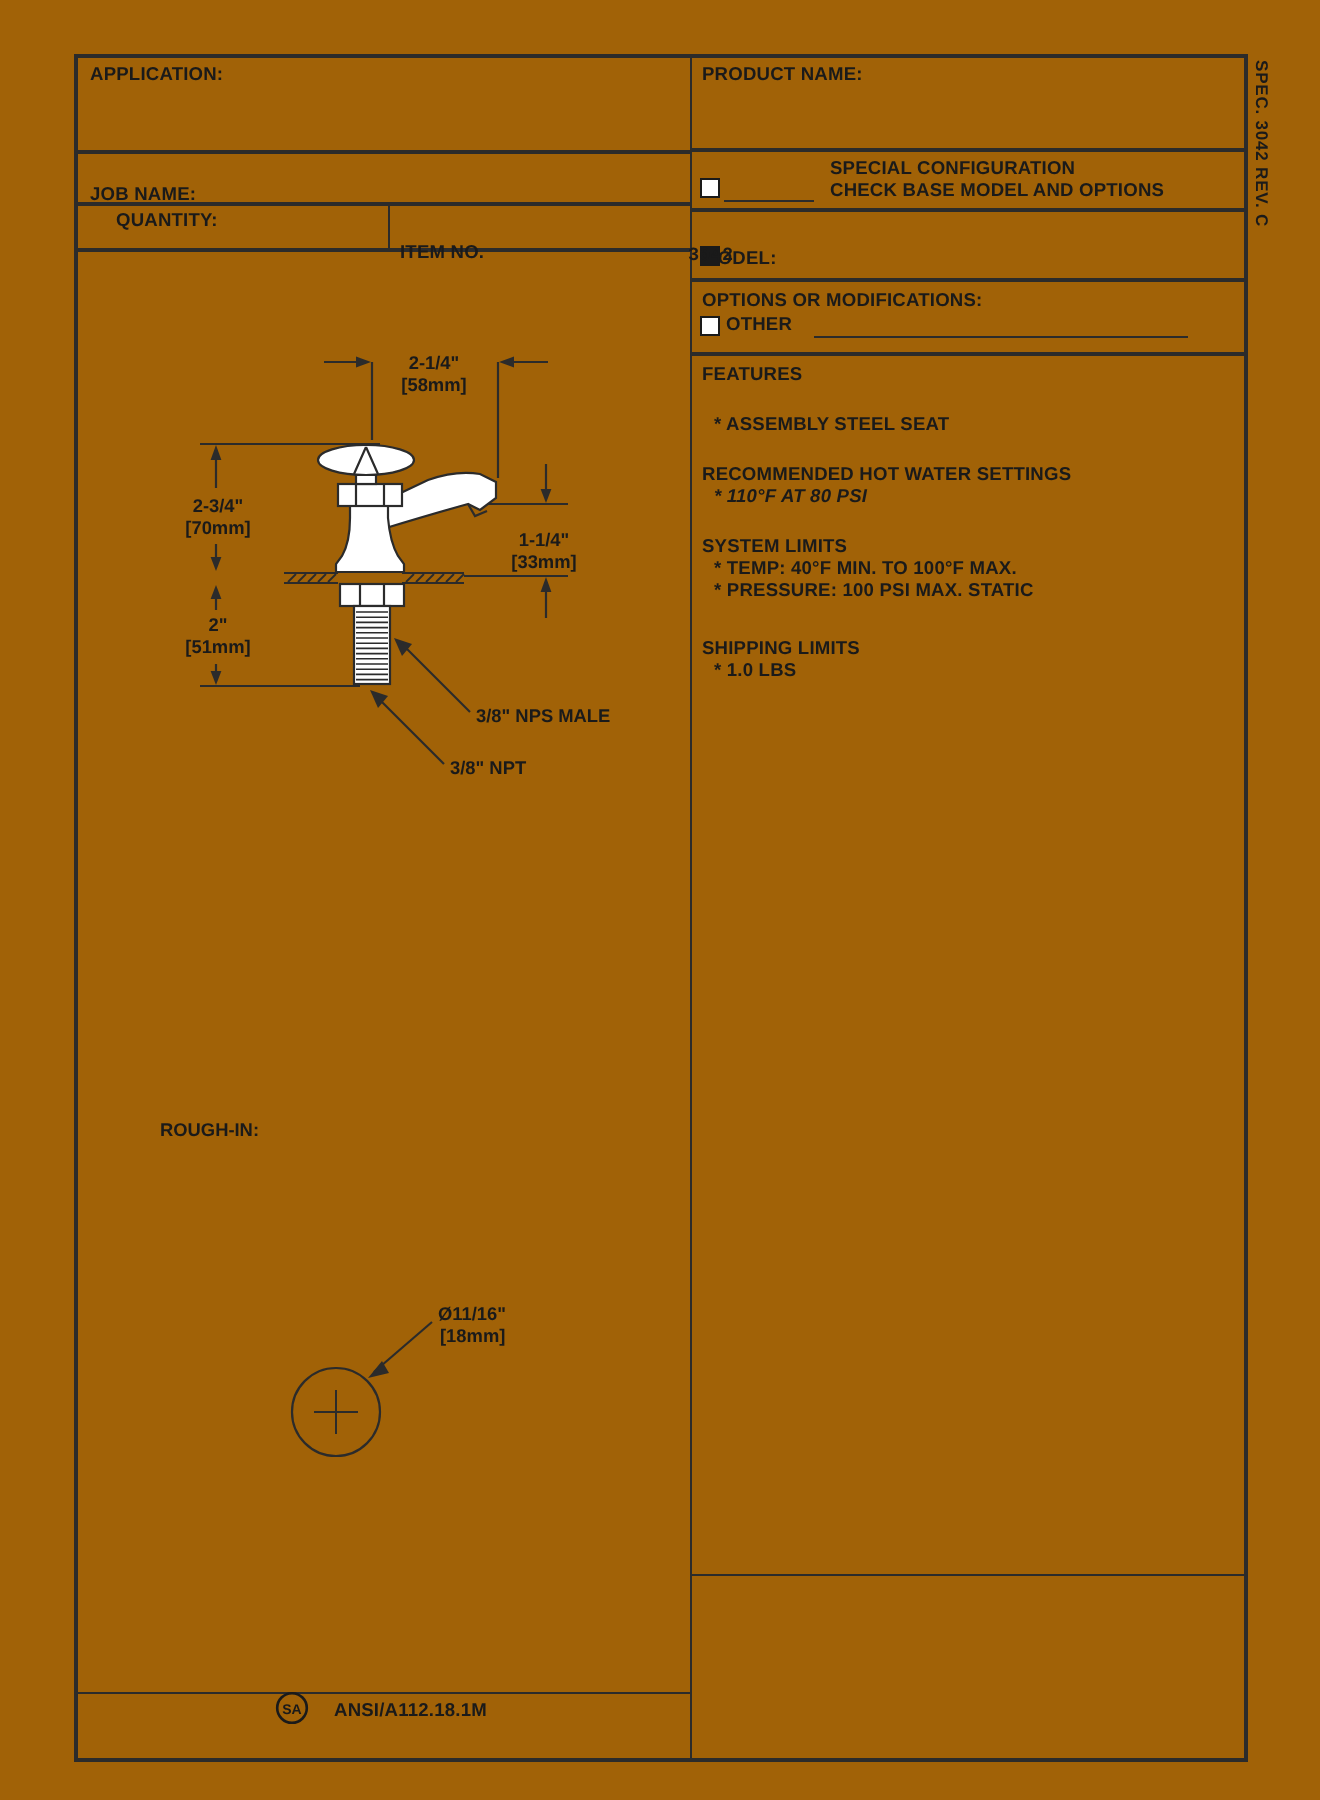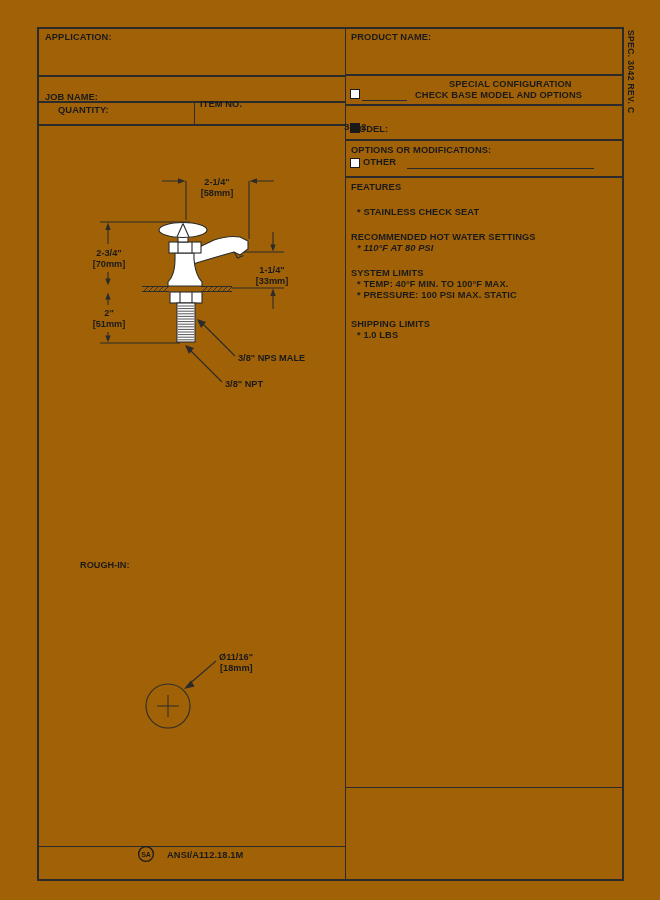--- a/index.html
+++ b/index.html
@@ -37,40 +37,40 @@
   <div class="hline" style="left:38px;top:845.5px;width:307px;"></div>
   <div class="hline" style="left:345px;top:74px;width:279px;"></div>
   <div class="hline" style="left:345px;top:104px;width:279px;"></div>
   <div class="hline" style="left:345px;top:139px;width:279px;"></div>
   <div class="hline" style="left:345px;top:176px;width:279px;"></div>
   <div class="hline" style="left:345px;top:786.5px;width:279px;"></div>
 
   <div class="lbl" style="left:45px;top:32px;">APPLICATION:</div>
   <div class="lbl" style="left:45px;top:80px;margin-top:12px;">JOB NAME:</div>
   <div class="lbl" style="left:45px;top:105px;margin-left:13px;">QUANTITY:</div>
-  <div class="lbl" style="left:200px;top:99px;text-align:right;">ITEM NO.</div>
+  <div class="lbl" style="left:200px;top:121px;text-align:right;">ITEM NO.</div>
 
   <div class="lbl" style="left:351px;top:32px;">PRODUCT NAME:</div>
 
   <div class="cb" style="left:350px;top:89px;"></div>
   <div class="blank" style="left:362px;top:91px;width:45px;height:9px;"></div>
-  <div class="lbl" style="left:415px;top:79px;margin-left:34px;">SPECIAL CONFIGURATION</div>
+  <div class="lbl" style="left:415px;top:79px;">SPECIAL CONFIGURATION</div>
   <div class="lbl" style="left:415px;top:90px;">CHECK BASE MODEL AND OPTIONS</div>
 
   <div class="lbl" style="left:351px;top:108px;margin-top:16px;">MODEL:</div>
   <div class="cb filled" style="left:350px;top:123px;"></div>
   <div class="lbl" style="left:344px;top:122px;font-family:Liberation Mono, monospace;">3042</div>
 
   <div class="lbl" style="left:351px;top:145px;">OPTIONS OR MODIFICATIONS:</div>
   <div class="cb" style="left:350px;top:158px;"></div>
   <div class="lbl" style="left:363px;top:157px;text-align:right;">OTHER</div>
   <div class="blank" style="left:407px;top:159px;width:187px;height:9px;"></div>
 
   <div class="lbl" style="left:351px;top:182px;">FEATURES</div>
-  <div class="lbl" style="left:357px;top:207px;">* STAINLESS CHECK SEAT</div>
+  <div class="lbl" style="left:357px;top:207px;">* ASSEMBLY STEEL SEAT</div>
   <div class="lbl" style="left:351px;top:232px;">RECOMMENDED HOT WATER SETTINGS</div>
   <div class="lbl" style="left:357px;top:243px;font-style:italic;">* 110°F AT 80 PSI</div>
   <div class="lbl" style="left:351px;top:268px;">SYSTEM LIMITS</div>
   <div class="lbl" style="left:357px;top:279px;">* TEMP: 40°F MIN. TO 100°F MAX.</div>
   <div class="lbl" style="left:357px;top:290px;">* PRESSURE: 100 PSI MAX. STATIC</div>
   <div class="lbl" style="left:351px;top:319px;">SHIPPING LIMITS</div>
   <div class="lbl" style="left:357px;top:330px;">* 1.0 LBS</div>
 
   <svg class="drawing" width="307" height="721" viewBox="0 0 307 721">
     <g stroke="#2b2b2b" stroke-width="1.1" fill="none">

